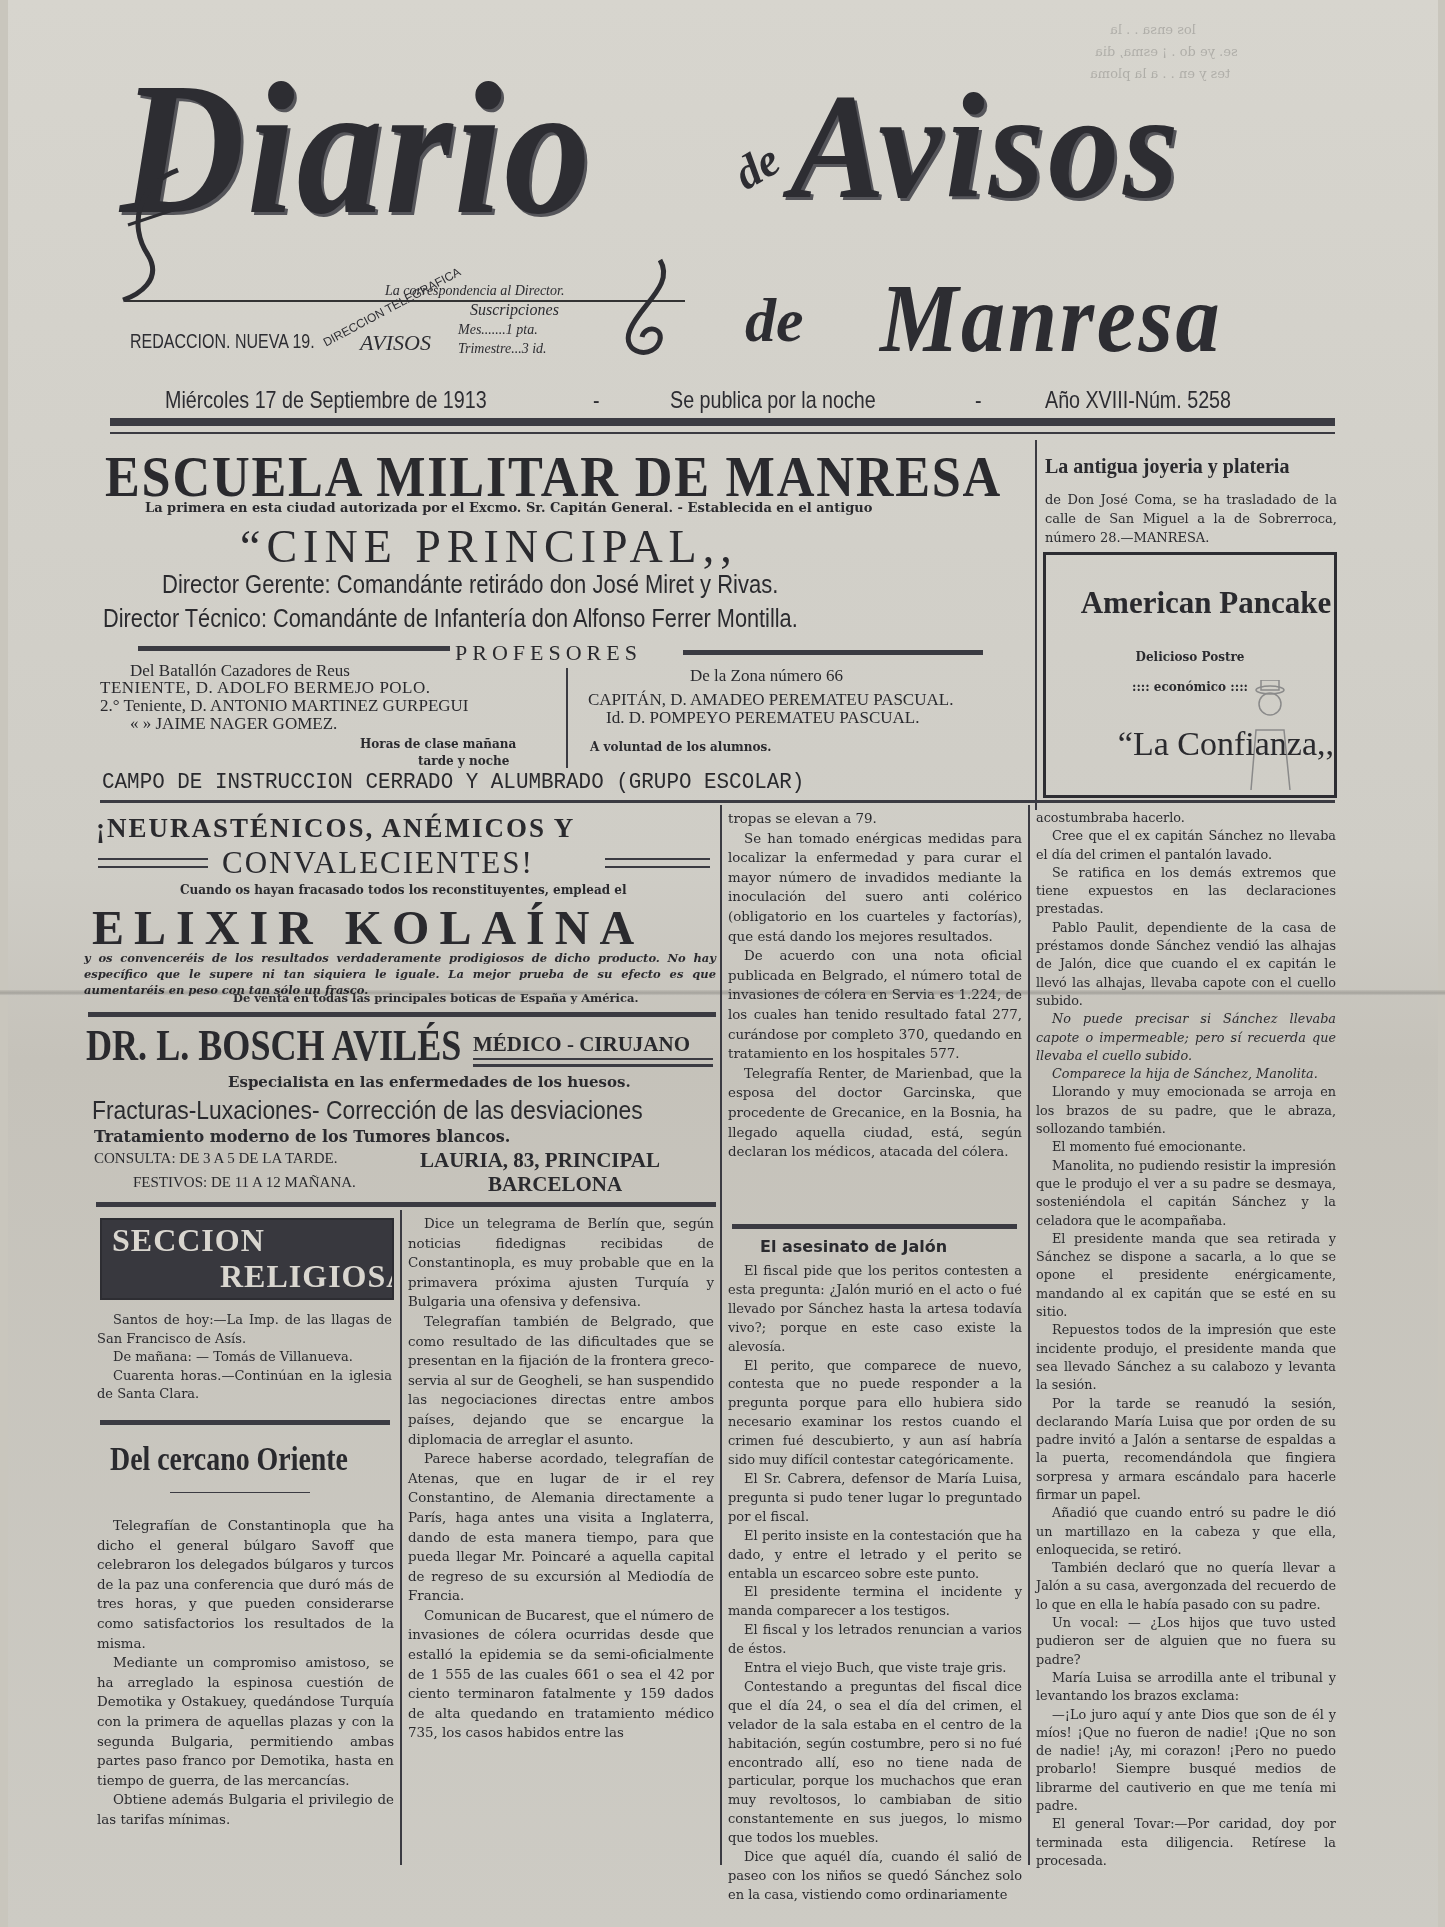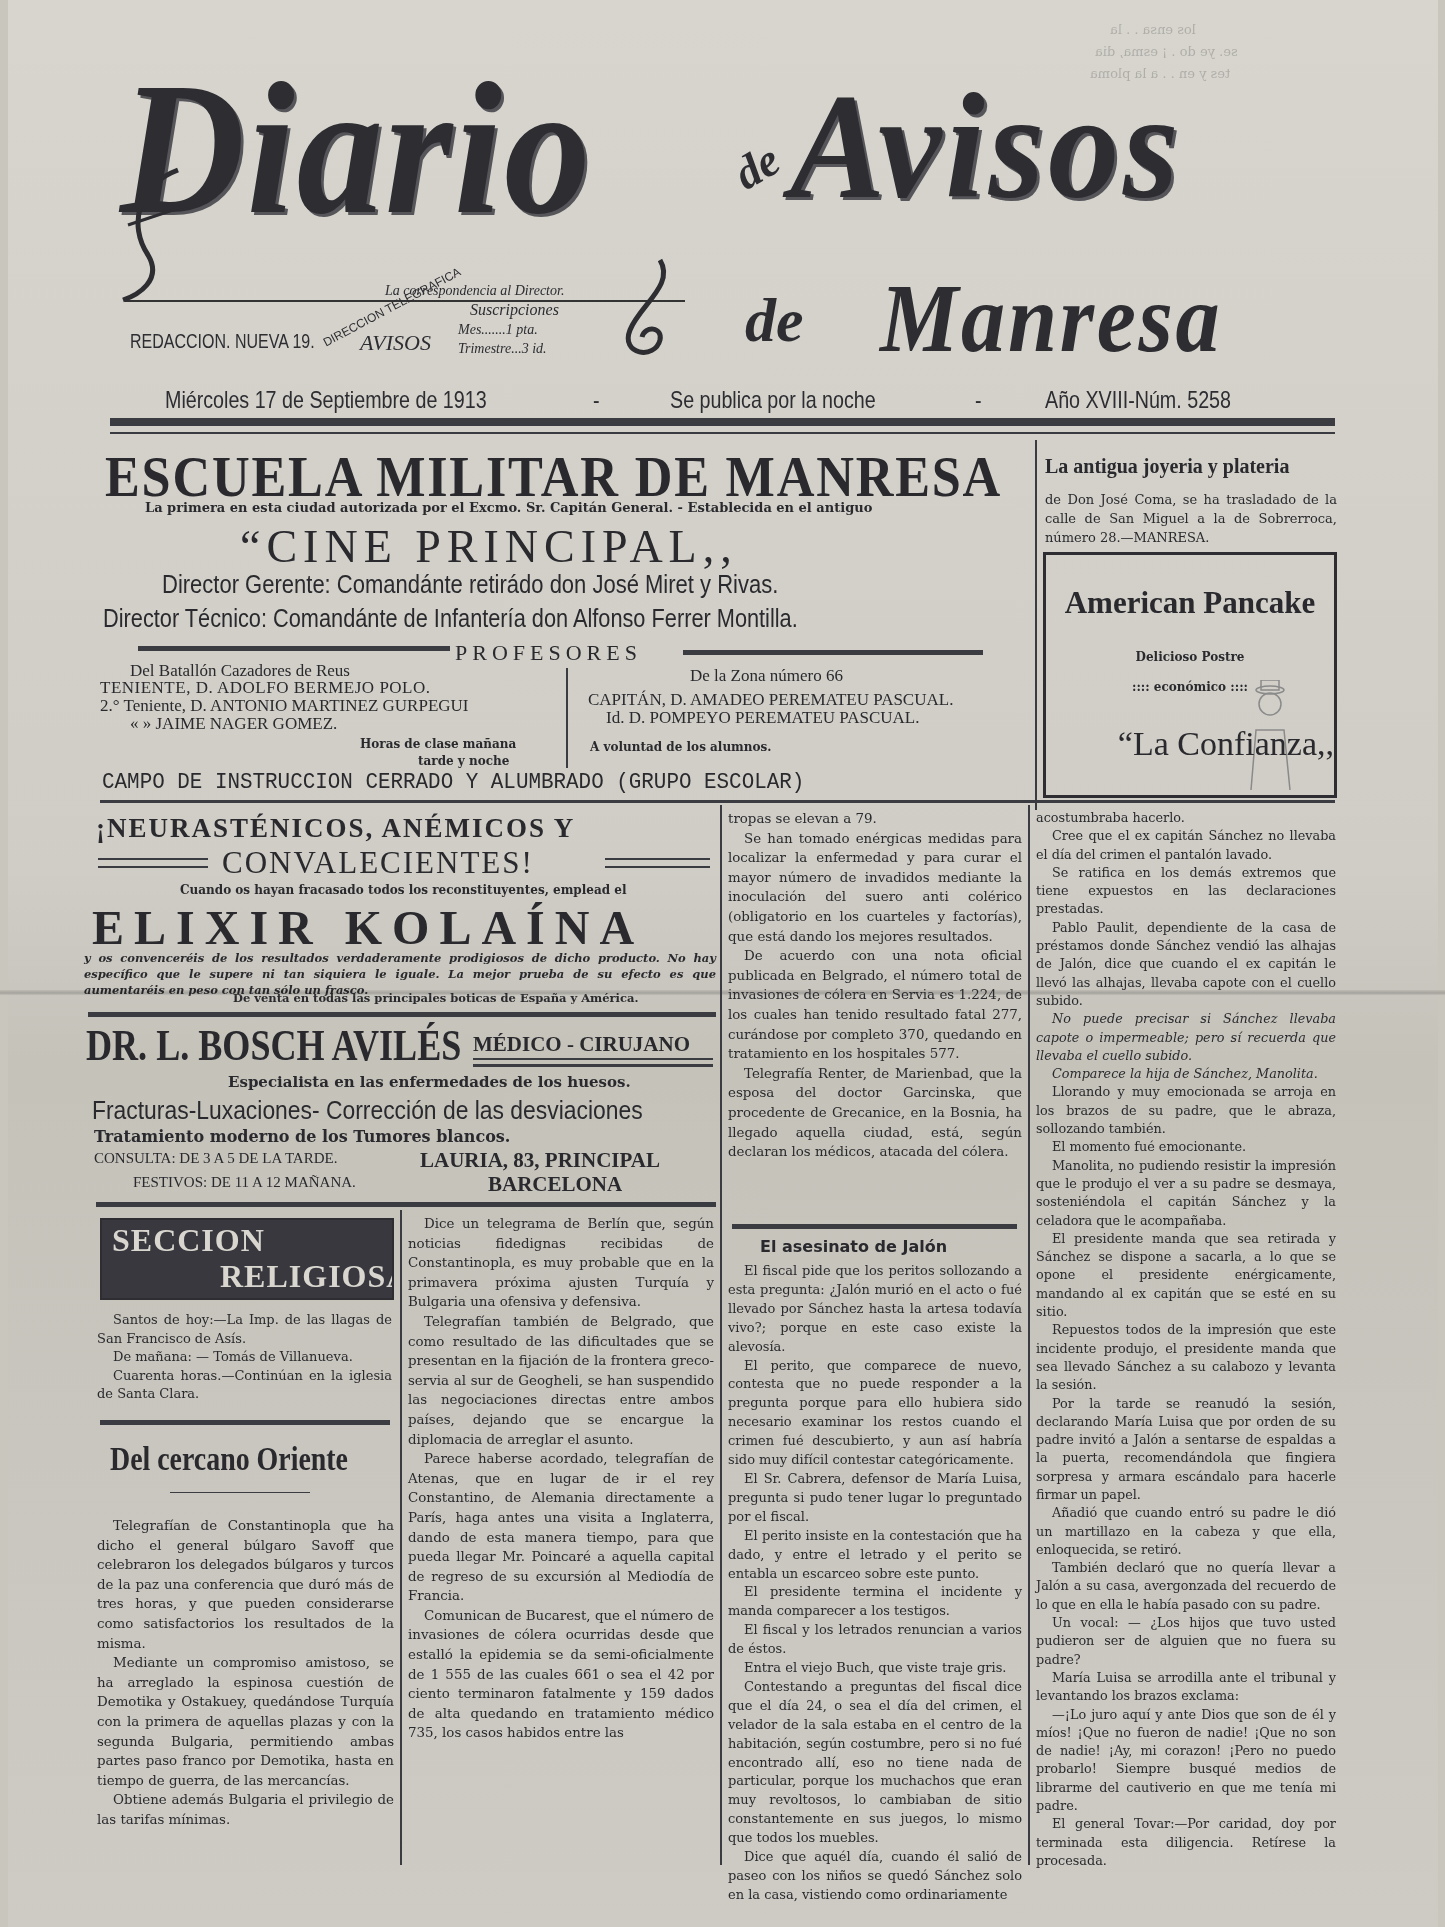--- a/index.html
+++ b/index.html
@@ -32,21 +32,21 @@
   .esc-dir1{position:absolute;left:162px;top:570px;font-family:"Liberation Sans",sans-serif;font-size:25px;white-space:nowrap;transform:scaleX(0.88);transform-origin:left;}
   .esc-dir2{position:absolute;left:103px;top:604px;font-family:"Liberation Sans",sans-serif;font-size:25px;white-space:nowrap;transform:scaleX(0.87);transform-origin:left;}
   .esc-prof{position:absolute;left:455px;top:640px;font-family:"Liberation Serif",serif;font-size:22px;letter-spacing:5px;}
   .small-serif{font-family:"Liberation Serif",serif;font-size:17px;white-space:nowrap;position:absolute;}
   .small-bold{font-family:"DejaVu Serif",serif;font-weight:bold;font-size:12px;white-space:nowrap;position:absolute;}
   .esc-campo{position:absolute;left:102px;top:770px;font-family:"Liberation Mono",monospace;font-size:22px;white-space:nowrap;letter-spacing:0px;transform:scaleX(0.95);transform-origin:left;}
   
   .joy-title{position:absolute;left:1045px;top:455px;font-family:"Liberation Serif",serif;font-weight:bold;font-size:20px;white-space:nowrap;}
   .joy-body{position:absolute;left:1045px;top:490px;width:292px;font-family:"DejaVu Serif",serif;font-size:13px;line-height:19px;text-align:justify;}
   .pan-box{position:absolute;left:1043px;top:552px;width:288px;height:240px;border:3px solid #2d2d32;}
-  .pan-title{position:absolute;left:0;top:30px;width:100%;text-align:center;font-family:"Liberation Serif",serif;font-weight:bold;font-size:31px;}
+  .pan-title{position:absolute;left:16px;top:30px;width:100%;text-align:center;font-family:"Liberation Serif",serif;font-weight:bold;font-size:31px;}
   .pan-sub{position:absolute;left:0;top:95px;width:100%;text-align:center;font-family:"DejaVu Serif",serif;font-weight:bold;font-size:12px;}
   .pan-sub2{position:absolute;left:0;top:125px;width:100%;text-align:center;font-family:"DejaVu Serif",serif;font-weight:bold;font-size:12px;}
   .pan-conf{position:absolute;left:0;top:170px;width:100%;text-align:right;font-family:"Liberation Serif",serif;font-size:34px;}
   .pan-man{position:absolute;left:200px;top:125px;width:48px;height:110px;}
   
   .neu-1{position:absolute;left:96px;top:813px;font-family:"Liberation Serif",serif;font-size:27px;letter-spacing:2px;white-space:nowrap;font-weight:bold;}
   .neu-2{position:absolute;left:222px;top:845px;font-family:"Liberation Serif",serif;font-size:31px;letter-spacing:2px;white-space:nowrap;}
   .neu-3{position:absolute;left:180px;top:883px;font-family:"DejaVu Serif",serif;font-weight:bold;font-size:12px;white-space:nowrap;}
   .neu-elixir{position:absolute;left:92px;top:900px;font-family:"Liberation Serif",serif;font-weight:bold;font-size:48px;letter-spacing:10px;white-space:nowrap;}
   .neu-body{position:absolute;left:84px;top:950px;width:632px;font-family:"DejaVu Serif",serif;font-style:italic;font-weight:bold;font-size:11.5px;line-height:16px;text-align:justify;}
@@ -219,21 +219,21 @@
 <div class="col" style="left:728px;top:809px;width:294px;">
   <p class="noind">tropas se elevan a 79.</p>
   <p>Se han tomado enérgicas medidas para localizar la enfermedad y para curar el mayor número de invadidos mediante la inoculación del suero anti colérico (obligatorio en los cuarteles y factorías), que está dando los mejores resultados.</p>
   <p>De acuerdo con una nota oficial publicada en Belgrado, el número total de invasiones de cólera en Servia es 1.224, de los cuales han tenido resultado fatal 277, curándose por completo 370, quedando en tratamiento en los hospitales 577.</p>
   <p>Telegrafía Renter, de Marienbad, que la esposa del doctor Garcinska, que procedente de Grecanice, en la Bosnia, ha llegado aquella ciudad, está, según declaran los médicos, atacada del cólera.</p>
 </div>
 
 <div class="rule-thick" style="left:732px;top:1224px;width:285px;height:5px;"></div>
 <div class="jalon">El asesinato de Jalón</div>
 <div class="col" style="left:728px;top:1262px;width:294px;font-size:13px;line-height:18.9px;">
-  <p>El fiscal pide que los peritos sollozando a esta pregunta: ¿Jalón murió en el acto o fué llevado por Sánchez hasta la artesa todavía vivo?; porque en este caso existe la alevosía.</p>
+  <p>El fiscal pide que los peritos contesten a esta pregunta: ¿Jalón murió en el acto o fué llevado por Sánchez hasta la artesa todavía vivo?; porque en este caso existe la alevosía.</p>
   <p>El perito, que comparece de nuevo, contesta que no puede responder a la pregunta porque para ello hubiera sido necesario examinar los restos cuando el crimen fué descubierto, y aun así habría sido muy difícil contestar categóricamente.</p>
   <p>El Sr. Cabrera, defensor de María Luisa, pregunta si pudo tener lugar lo preguntado por el fiscal.</p>
   <p>El perito insiste en la contestación que ha dado, y entre el letrado y el perito se entabla un escarceo sobre este punto.</p>
   <p>El presidente termina el incidente y manda comparecer a los testigos.</p>
   <p>El fiscal y los letrados renuncian a varios de éstos.</p>
   <p>Entra el viejo Buch, que viste traje gris.</p>
   <p>Contestando a preguntas del fiscal dice que el día 24, o sea el día del crimen, el velador de la sala estaba en el centro de la habitación, según costumbre, pero si no fué encontrado allí, eso no tiene nada de particular, porque los muchachos que eran muy revoltosos, lo cambiaban de sitio constantemente en sus juegos, lo mismo que todos los muebles.</p>
   <p>Dice que aquél día, cuando él salió de paseo con los niños se quedó Sánchez solo en la casa, vistiendo como ordinariamente</p>
 </div>
 <div class="col" style="left:1036px;top:809px;width:300px;font-size:12.8px;line-height:18.3px;">

